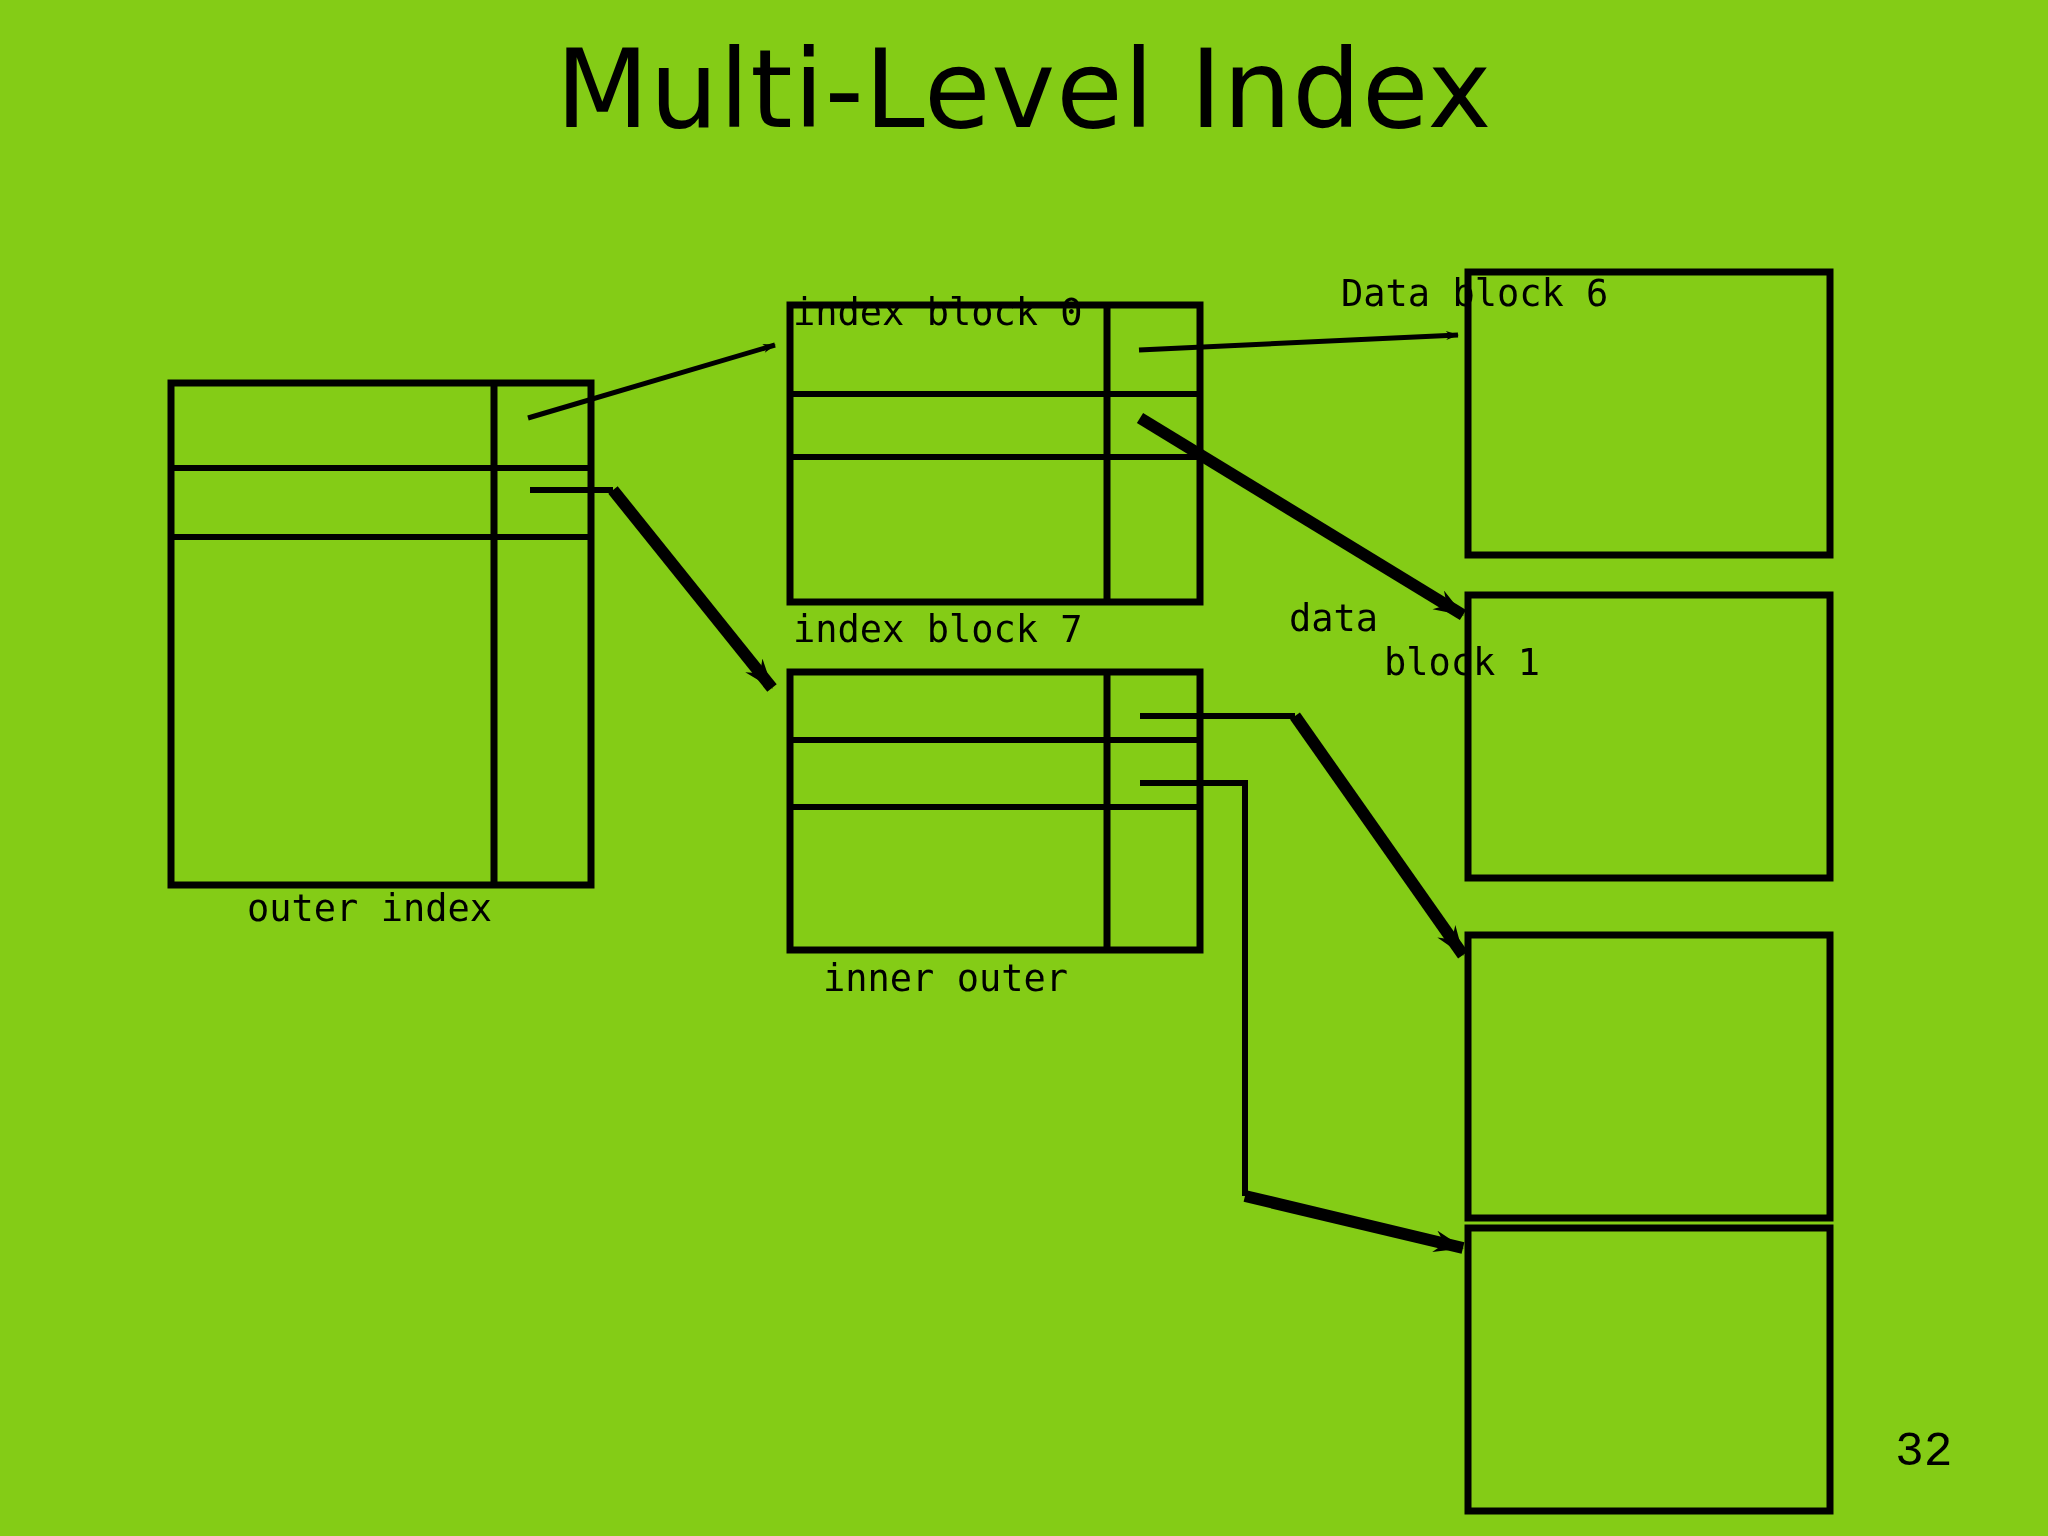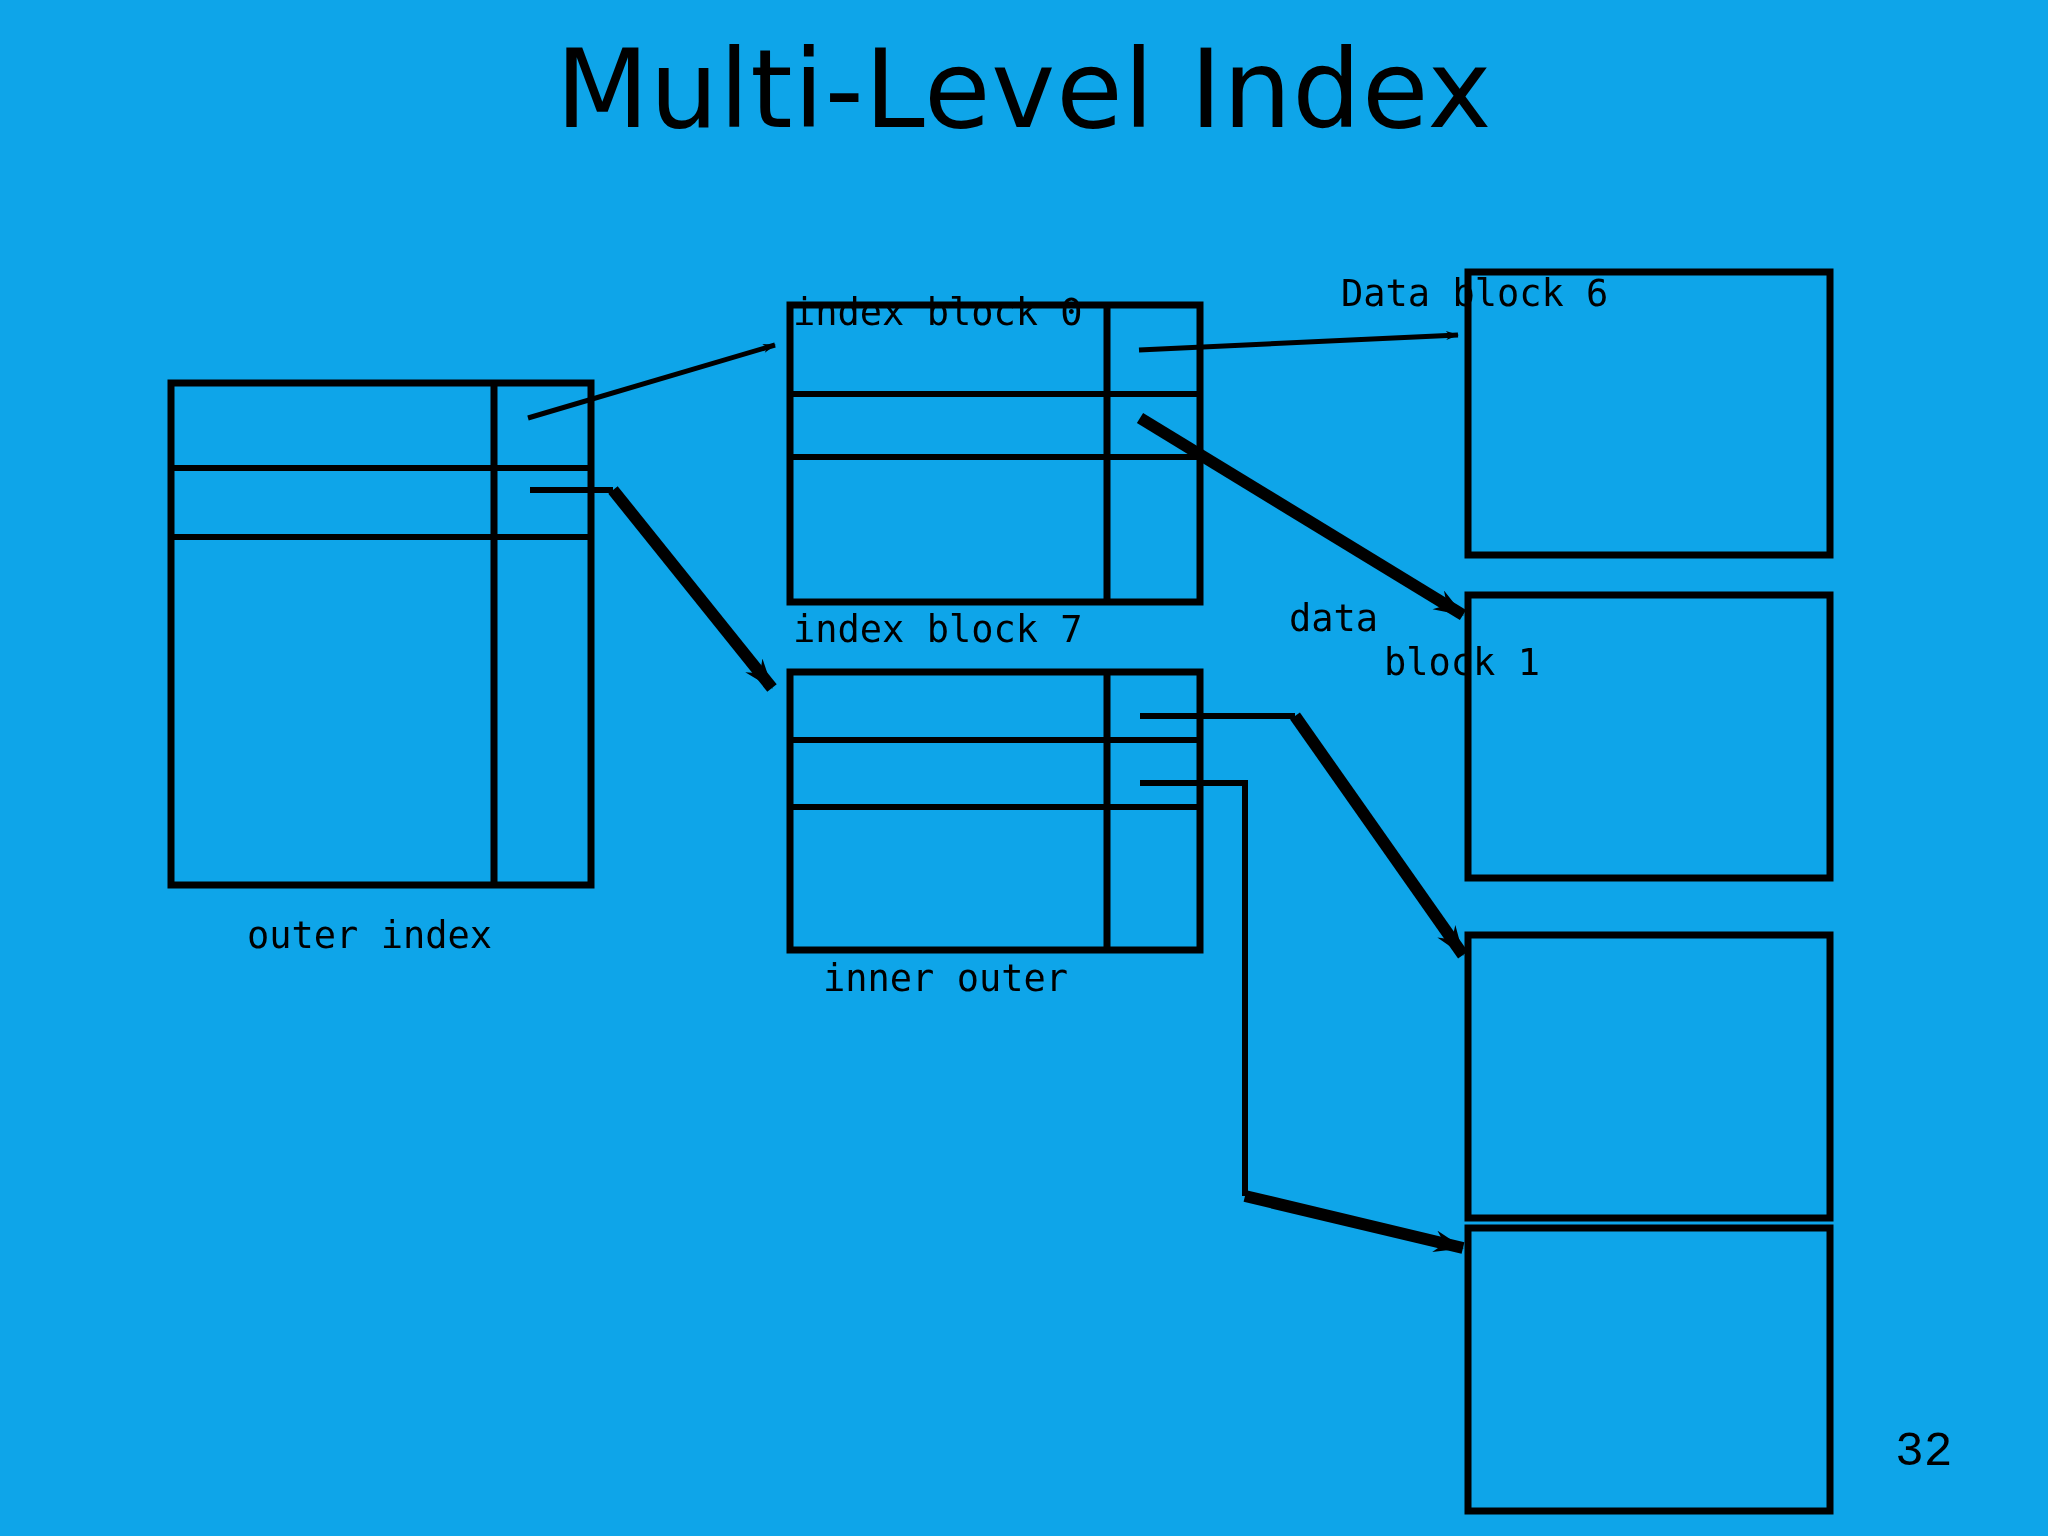--- a/index.html
+++ b/index.html
@@ -14,21 +14,21 @@
     position: relative;
     overflow: hidden;
     font-family: "Liberation Sans", sans-serif;
   }
 
   #slide {
     position: absolute;
     left: 0; top: 0;
     width: 2048px;
     height: 1536px;
-    background: #0ea5e9;
+    background: #84cc16;
   }
 
   
   .slide-title {
     position: absolute;
     left: 0;
     top: 28px;
     width: 2048px;
     text-align: center;
     font-family: "DejaVu Sans", sans-serif;
@@ -56,21 +56,21 @@
     font-size: 37px;
     line-height: 44px;
     color: #000000;
     white-space: nowrap;
     letter-spacing: 0px;
     font-weight: 400;
   }
 
   #label-index-block-0 { left: 793px;  top: 247px; margin-top: 44px; }
   #label-index-block-1 { left: 793px;  top: 608px; }
-  #label-outer-index   { left: 247px;  top: 887px; margin-top: 27px; }
+  #label-outer-index   { left: 247px;  top: 887px; }
   #label-inner-index   { left: 823px;  top: 957px; }
   #label-data-block-0  { left: 1341px; top: 272px; }
   #label-data-block-1a { left: 1254px; top: 597px; margin-left: 35px; }
   #label-data-block-1b { left: 1384px; top: 641px; text-align: center; }
 
   
   .page-number {
     position: absolute;
     left: 1895px;
     top: 1425px;

